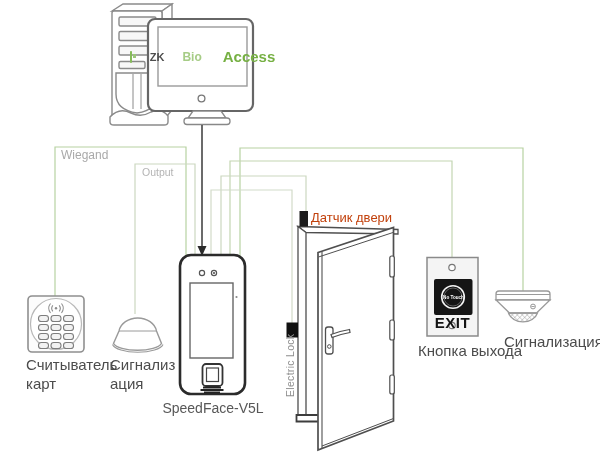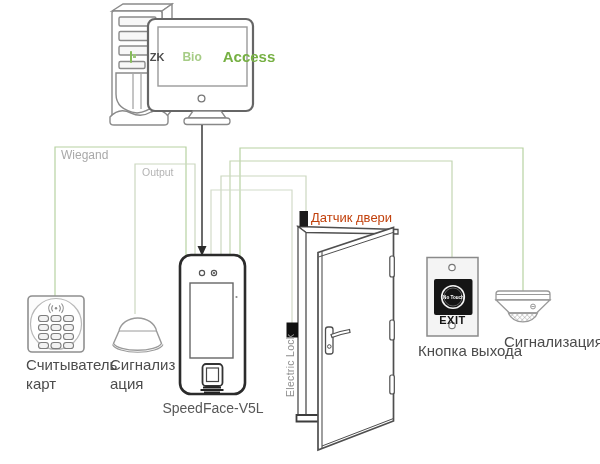--- a/index.html
+++ b/index.html
@@ -11,21 +11,21 @@
   #lbl-wiegand{left:61px;top:148px;font-size:12px;color:#a9a9a9;}
   #lbl-output{left:142px;top:166px;font-size:10.5px;color:#b4b4b4;}
   #lbl-card-reader{left:26px;top:355px;font-size:15px;line-height:19px;}
   #lbl-siren-left{left:110px;top:355px;font-size:15px;line-height:19px;}
   #lbl-speedface{left:160px;top:400px;width:106px;text-align:center;font-size:14px;color:#585858;}
   #lbl-door-sensor{left:311px;top:210px;font-size:13px;color:#c2410c;}
   #lbl-electric-lock{left:284px;top:397px;font-size:10.5px;color:#8f8f8f;letter-spacing:.3px;
        transform:rotate(-90deg);transform-origin:0 0;}
   #lbl-no-touch{left:434px;top:279px;width:39px;height:36px;display:flex;align-items:center;
        justify-content:center;color:#ffffff;font-size:4.6px;font-weight:bold;}
-  #lbl-exit{left:427px;top:314px;width:51px;text-align:center;font-size:11px;font-weight:800;
+  #lbl-exit{left:427px;top:314px;width:51px;text-align:center;font-size:15px;font-weight:800;
        color:#141414;letter-spacing:.5px;}
   #lbl-exit-button{left:418px;top:342px;font-size:15px;}
   #lbl-siren-right{left:504px;top:333px;font-size:15px;}
   #logo-box{position:absolute;left:158px;top:27px;width:89px;height:59px;display:flex;
        align-items:center;justify-content:center;gap:18px;}
   .logo-icon{display:inline-block;width:9px;height:10px;border:1.4px solid #86bb5a;
        border-radius:2px 2px 3px 3px;position:relative;}
   .logo-icon i{position:absolute;left:2.5px;top:2px;width:2.5px;height:4px;background:#9cc67c;}
   .logo-zk{color:#4d4d4d;font-weight:700;font-size:11px;}
   .logo-bio{color:#a6cc86;font-weight:700;font-size:12px;}

